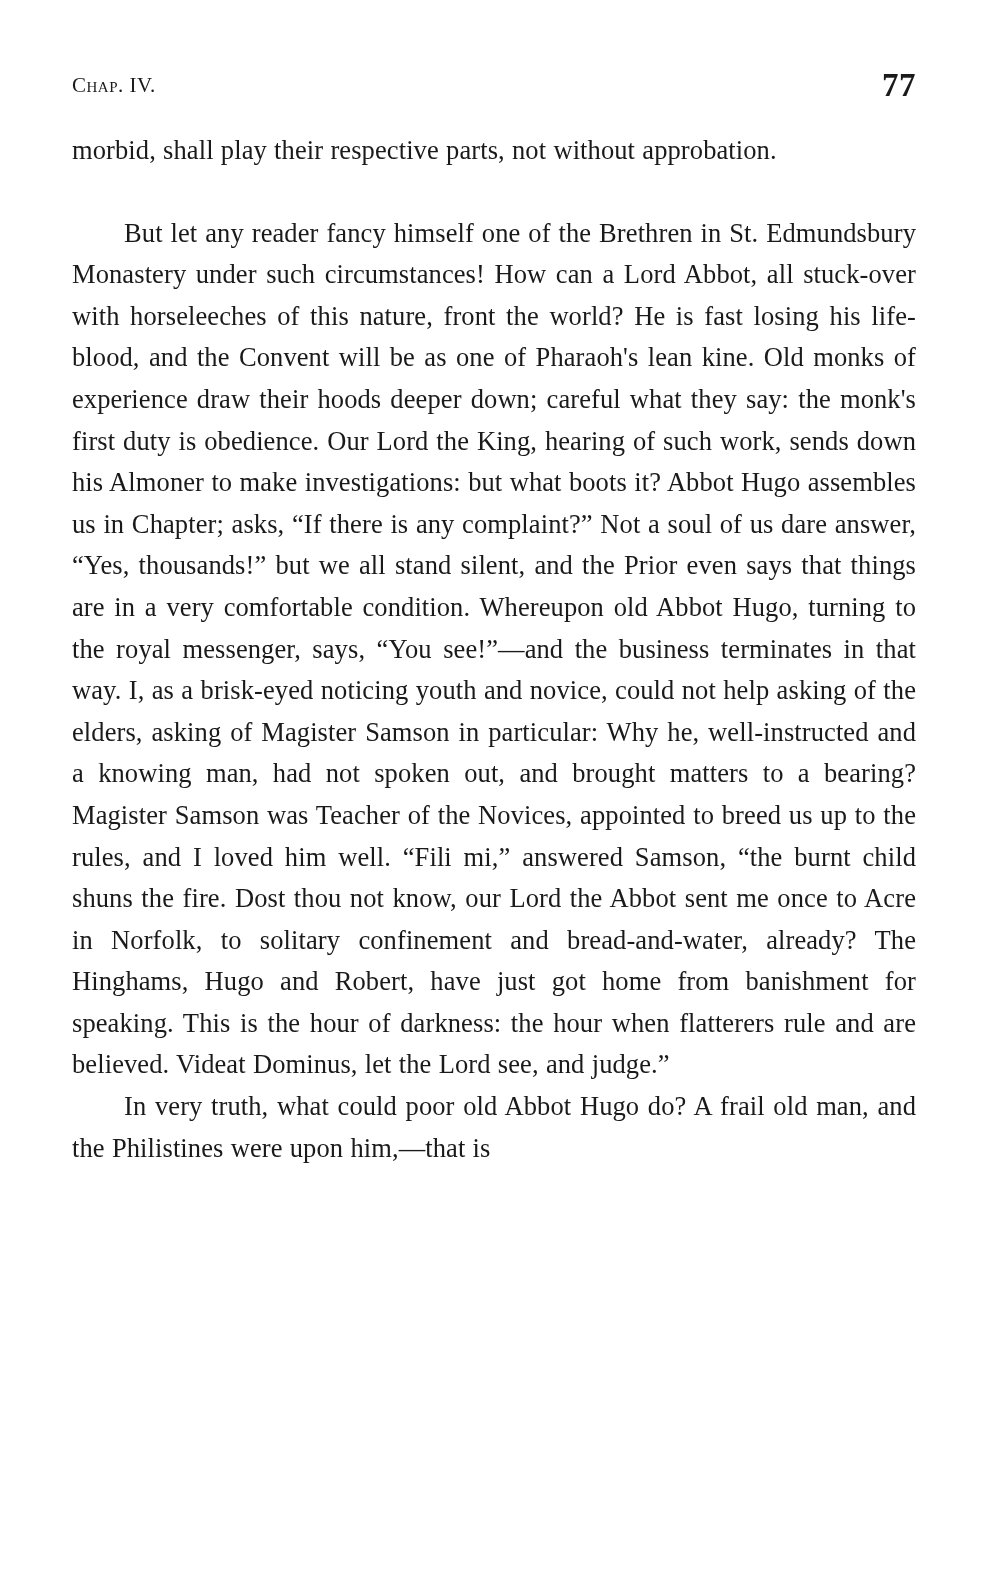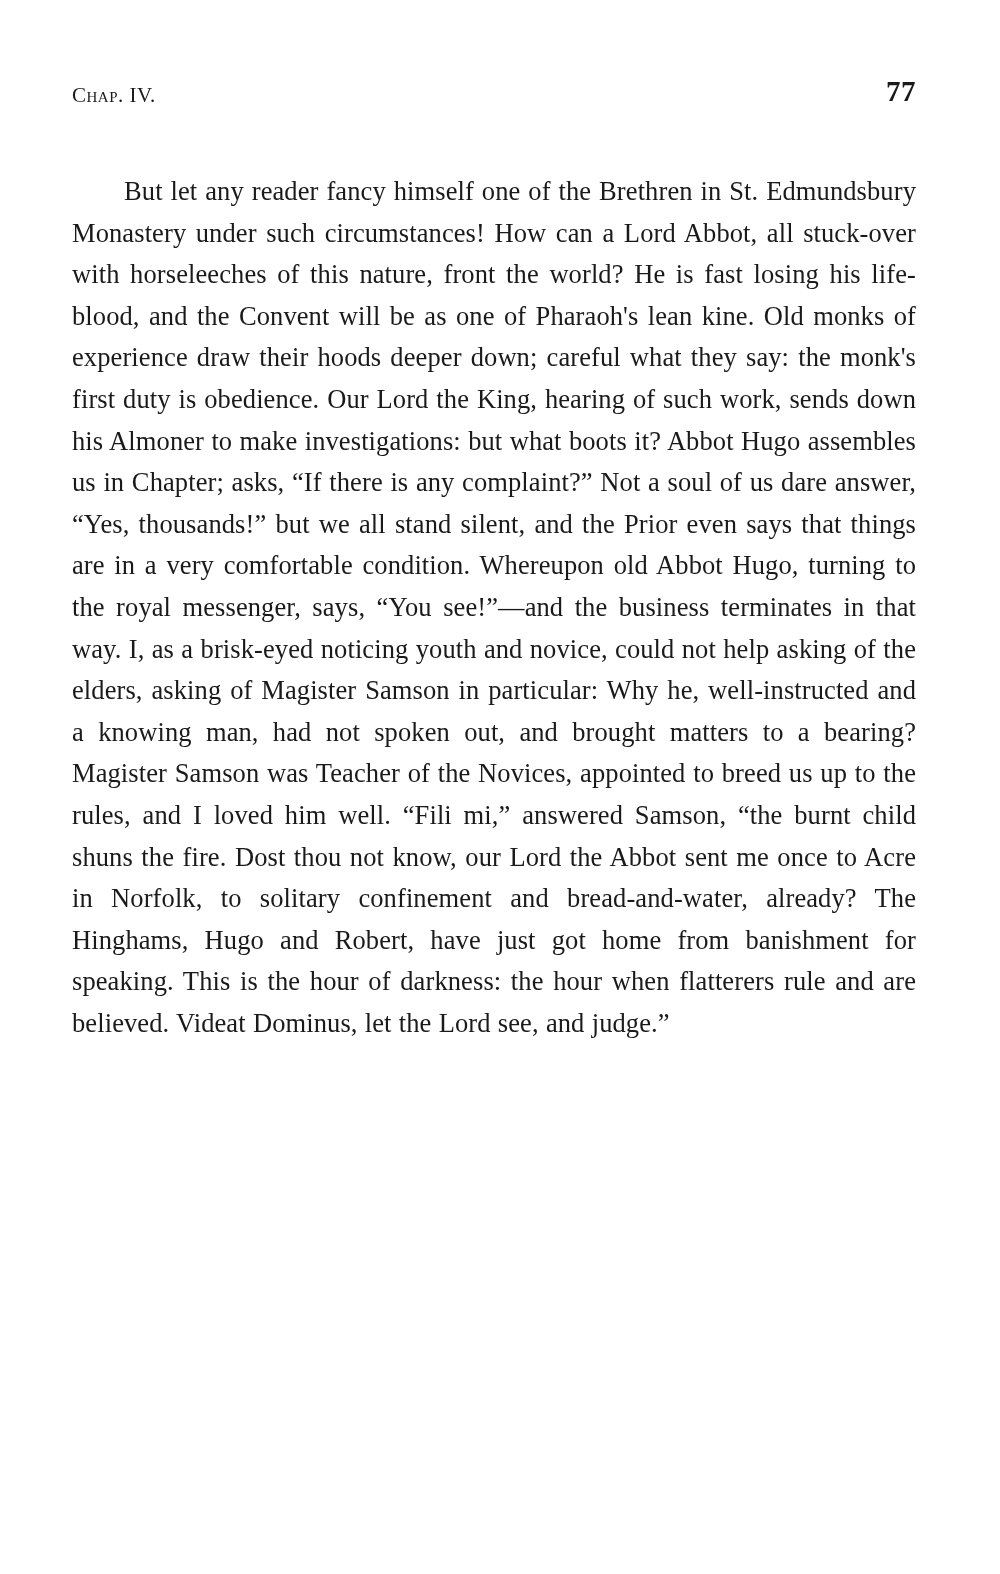--- a/index.html
+++ b/index.html
@@ -17,41 +17,41 @@
   .page {
     position: relative;
     width: 1000px;
     height: 1574px;
     box-sizing: border-box;
     padding: 62px 84px 0 72px;
   }
   
   .running-head {
     display: flex;
-    align-items: flex-end;
+    align-items: center;
     justify-content: space-between;
     height: 46px;
   }
   .rh-left {
     font-size: 21px;
     letter-spacing: 0.5px;
     font-variant: small-caps;
     white-space: nowrap;
     flex: 0 0 auto;
     width: 210px;
   }
   .rh-center {
     font-size: 22px;
     letter-spacing: 2.2px;
     text-align: center;
     flex: 1 1 auto;
     white-space: nowrap;
   }
   .rh-right {
-    font-size: 29px;
+    font-size: 33px;
     font-weight: bold;
     text-align: right;
     flex: 0 0 auto;
     width: 210px;
     letter-spacing: 0.5px;
   }
   
   .body-text {
     margin-top: 22px;
   }
@@ -83,20 +83,22 @@
 
 <div class="page">
 
   <div class="running-head">
     <div class="rh-left">Chap. IV.</div>
     <div class="rh-right">77</div>
   </div>
 
   <div class="body-text">
 
+    <p class="cont">morbid, shall play their respective parts, not without approbation.</p>
 
     <div class="gap"></div>
 
     <p class="indent"><span>But let any reader fancy himself one of the Brethren in St. Edmundsbury Monastery under such circumstances! How can a Lord Abbot, all stuck-over with horseleeches of this nature, front the world? He is fast losing his life-blood, and the Convent will be as one of Pharaoh's lean kine. Old monks of experience draw their hoods deeper down; careful what they say: the monk's first duty is obedience. Our Lord the King, hearing of such work, sends down his Almoner to make investigations: but what boots it? Abbot Hugo assembles us in Chapter; asks, “If there is any complaint?” Not a soul of us dare answer, “Yes, thousands!” but we all stand silent, and the Prior even says that things are in a very comfortable condition. Whereupon old Abbot Hugo, turning to the royal messenger, says, “You see!”—and the business terminates in that way. I, as a brisk-eyed noticing youth and novice, could not help asking of the elders, asking of Magister Samson in particular: Why he, well-instructed and a knowing man, had not spoken out, and brought matters to a bearing? Magister Samson was Teacher of the Novices, appointed to breed us up to the rules, and I loved him well. </span><span class="it">“Fili mi,”</span><span> answered Samson, “the burnt child shuns the fire. Dost thou not know, our Lord the Abbot sent me once to Acre in Norfolk, to solitary confinement and bread-and-water, already? The Hinghams, Hugo and Robert, have just got home from banishment for speaking. This is the hour of darkness: the hour when flatterers rule and are believed. </span><span class="it">Videat Dominus,</span><span> let the Lord see, and judge.”</span></p>
 
+    <p class="indent">In very truth, what could poor old Abbot Hugo do? A frail old man, and the Philistines were upon him,—that is</p>
 
   </div>
 </div>
 
 </body></html>

